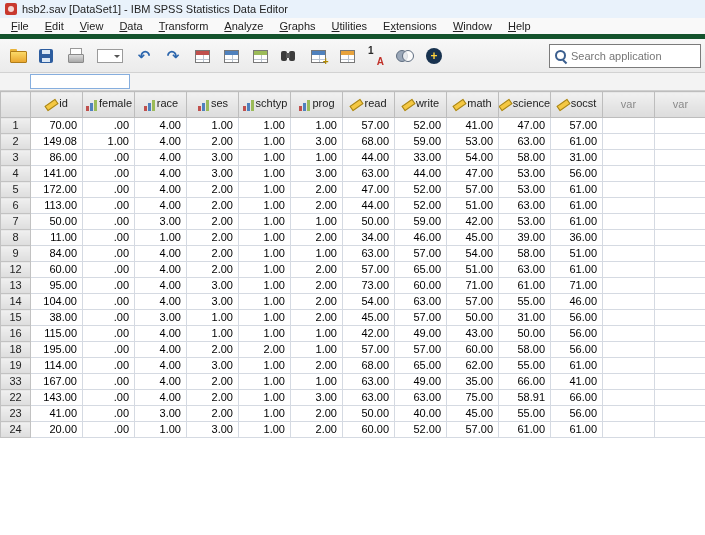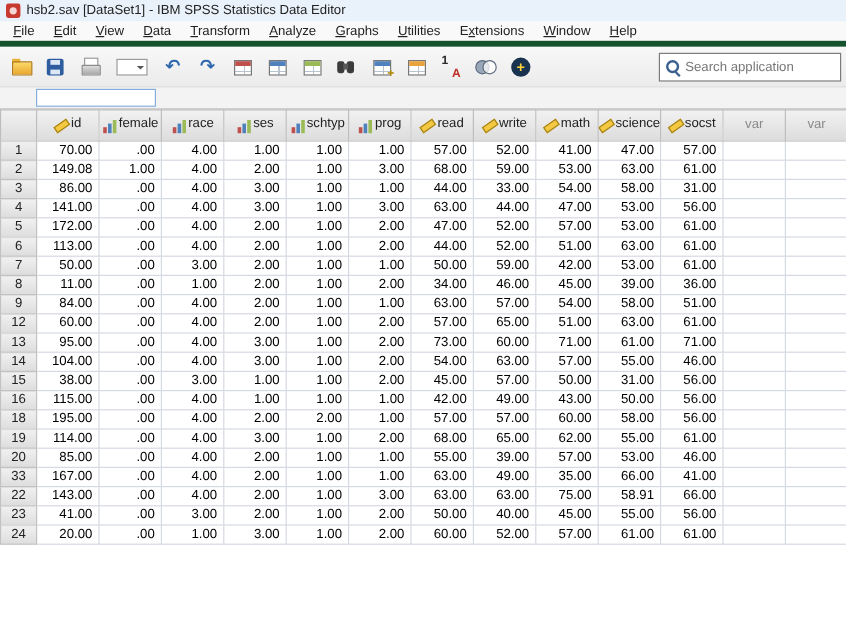--- a/index.html
+++ b/index.html
@@ -504,36 +504,20 @@
         <td class="cell" data-name="cell-prog-row19">2.00</td>
         <td class="cell" data-name="cell-read-row19">68.00</td>
         <td class="cell" data-name="cell-write-row19">65.00</td>
         <td class="cell" data-name="cell-math-row19">62.00</td>
         <td class="cell" data-name="cell-science-row19">55.00</td>
         <td class="cell" data-name="cell-socst-row19">61.00</td>
         <td class="cell" data-name="cell-var-row19"></td>
         <td class="cell" data-name="cell-var-row19"></td>
       </tr>
       <tr data-name="data-row">
-        <td class="rowhdr" data-name="row-number-20">20</td>
-        <td class="cell" data-name="cell-id-row20">85.00</td>
-        <td class="cell" data-name="cell-female-row20">.00</td>
-        <td class="cell" data-name="cell-race-row20">4.00</td>
-        <td class="cell" data-name="cell-ses-row20">2.00</td>
-        <td class="cell" data-name="cell-schtyp-row20">1.00</td>
-        <td class="cell" data-name="cell-prog-row20">1.00</td>
-        <td class="cell" data-name="cell-read-row20">55.00</td>
-        <td class="cell" data-name="cell-write-row20">39.00</td>
-        <td class="cell" data-name="cell-math-row20">57.00</td>
-        <td class="cell" data-name="cell-science-row20">53.00</td>
-        <td class="cell" data-name="cell-socst-row20">46.00</td>
-        <td class="cell" data-name="cell-var-row20"></td>
-        <td class="cell" data-name="cell-var-row20"></td>
-      </tr>
-      <tr data-name="data-row">
         <td class="rowhdr" data-name="row-number-21">33</td>
         <td class="cell" data-name="cell-id-row21">167.00</td>
         <td class="cell" data-name="cell-female-row21">.00</td>
         <td class="cell" data-name="cell-race-row21">4.00</td>
         <td class="cell" data-name="cell-ses-row21">2.00</td>
         <td class="cell" data-name="cell-schtyp-row21">1.00</td>
         <td class="cell" data-name="cell-prog-row21">1.00</td>
         <td class="cell" data-name="cell-read-row21">63.00</td>
         <td class="cell" data-name="cell-write-row21">49.00</td>
         <td class="cell" data-name="cell-math-row21">35.00</td>

